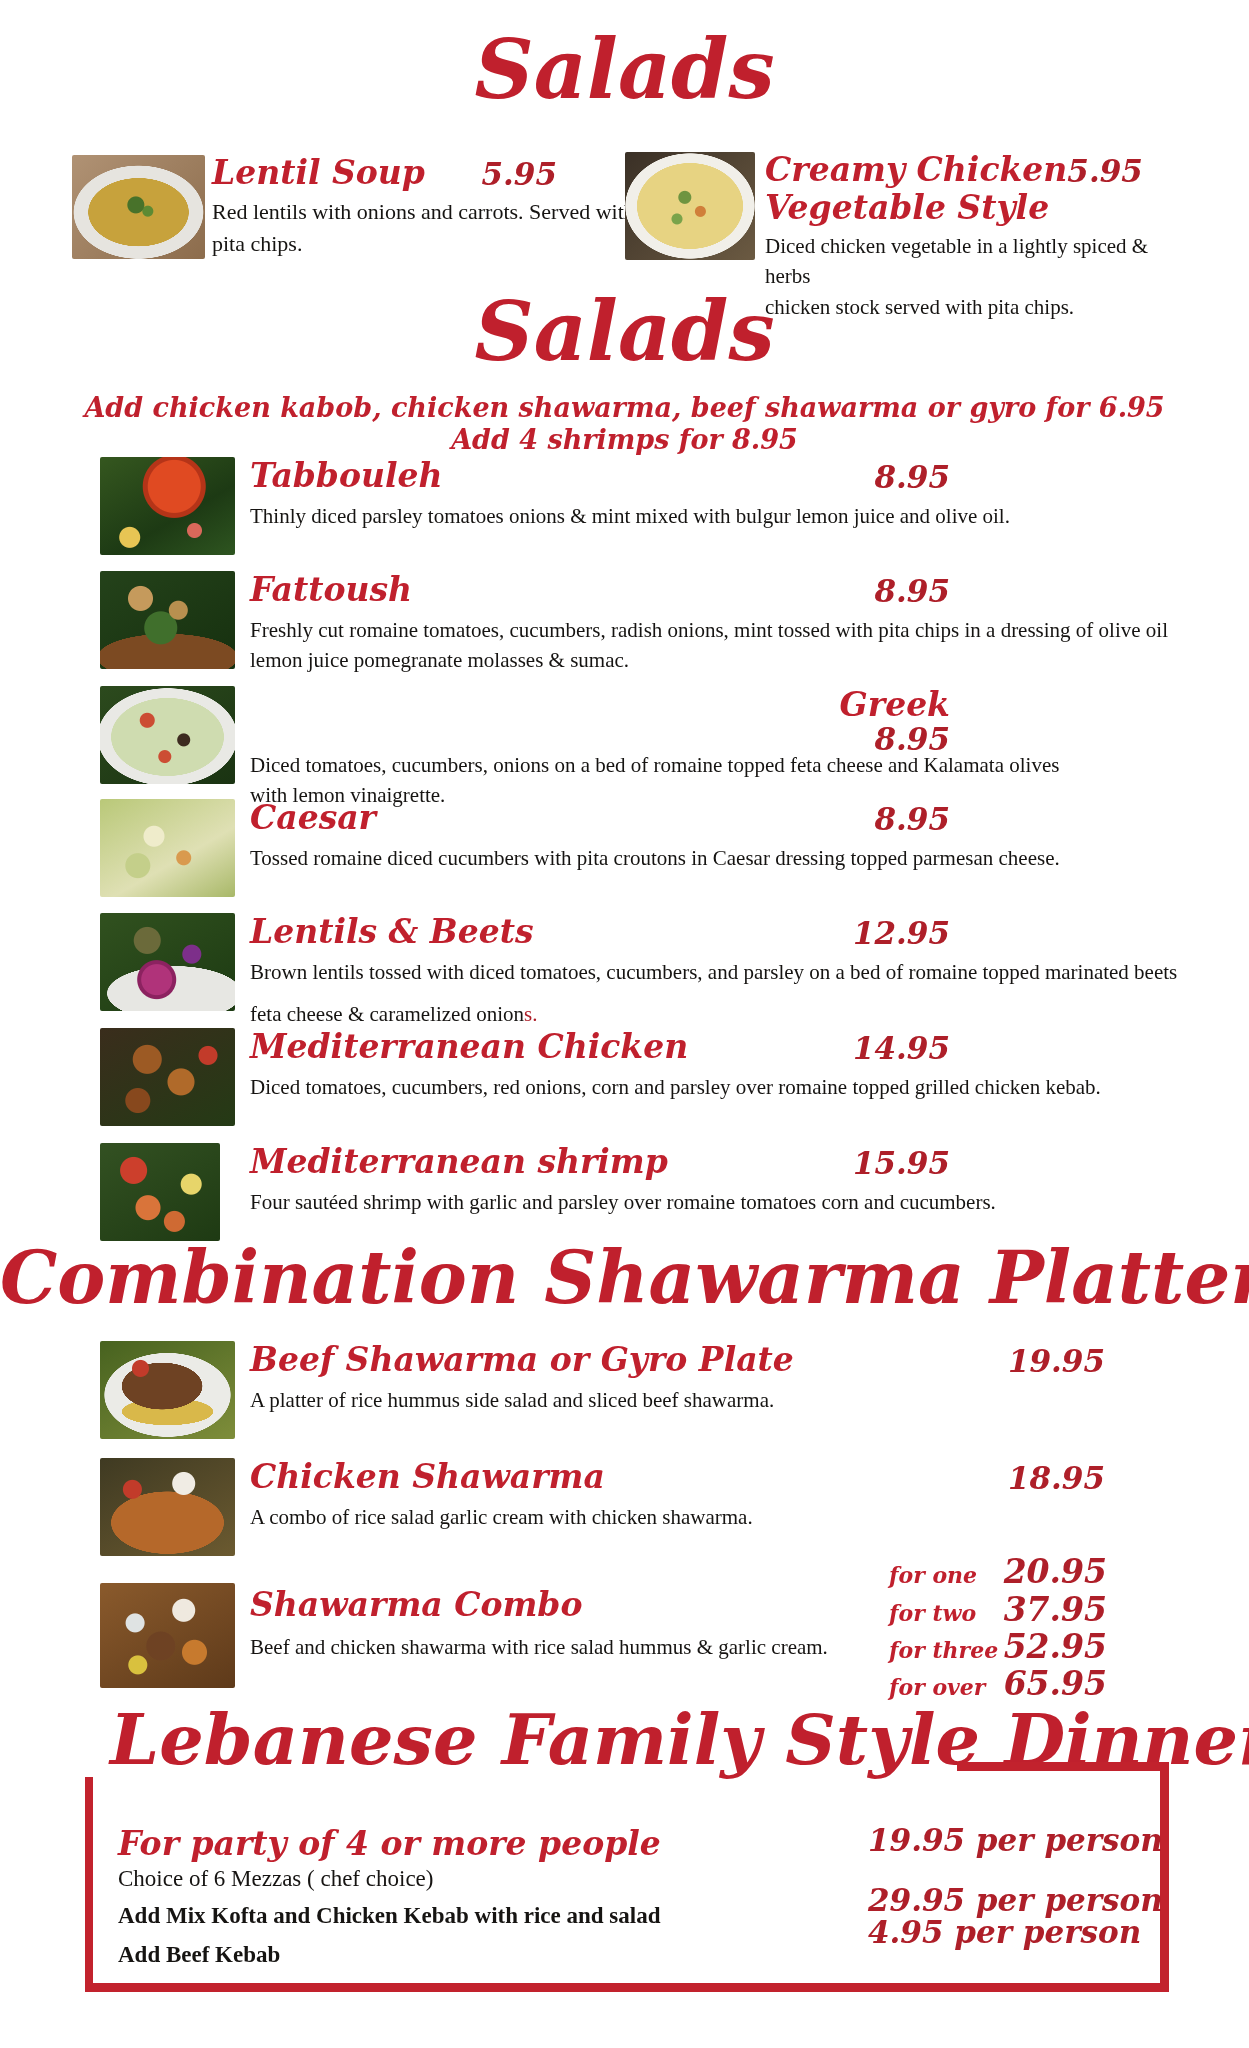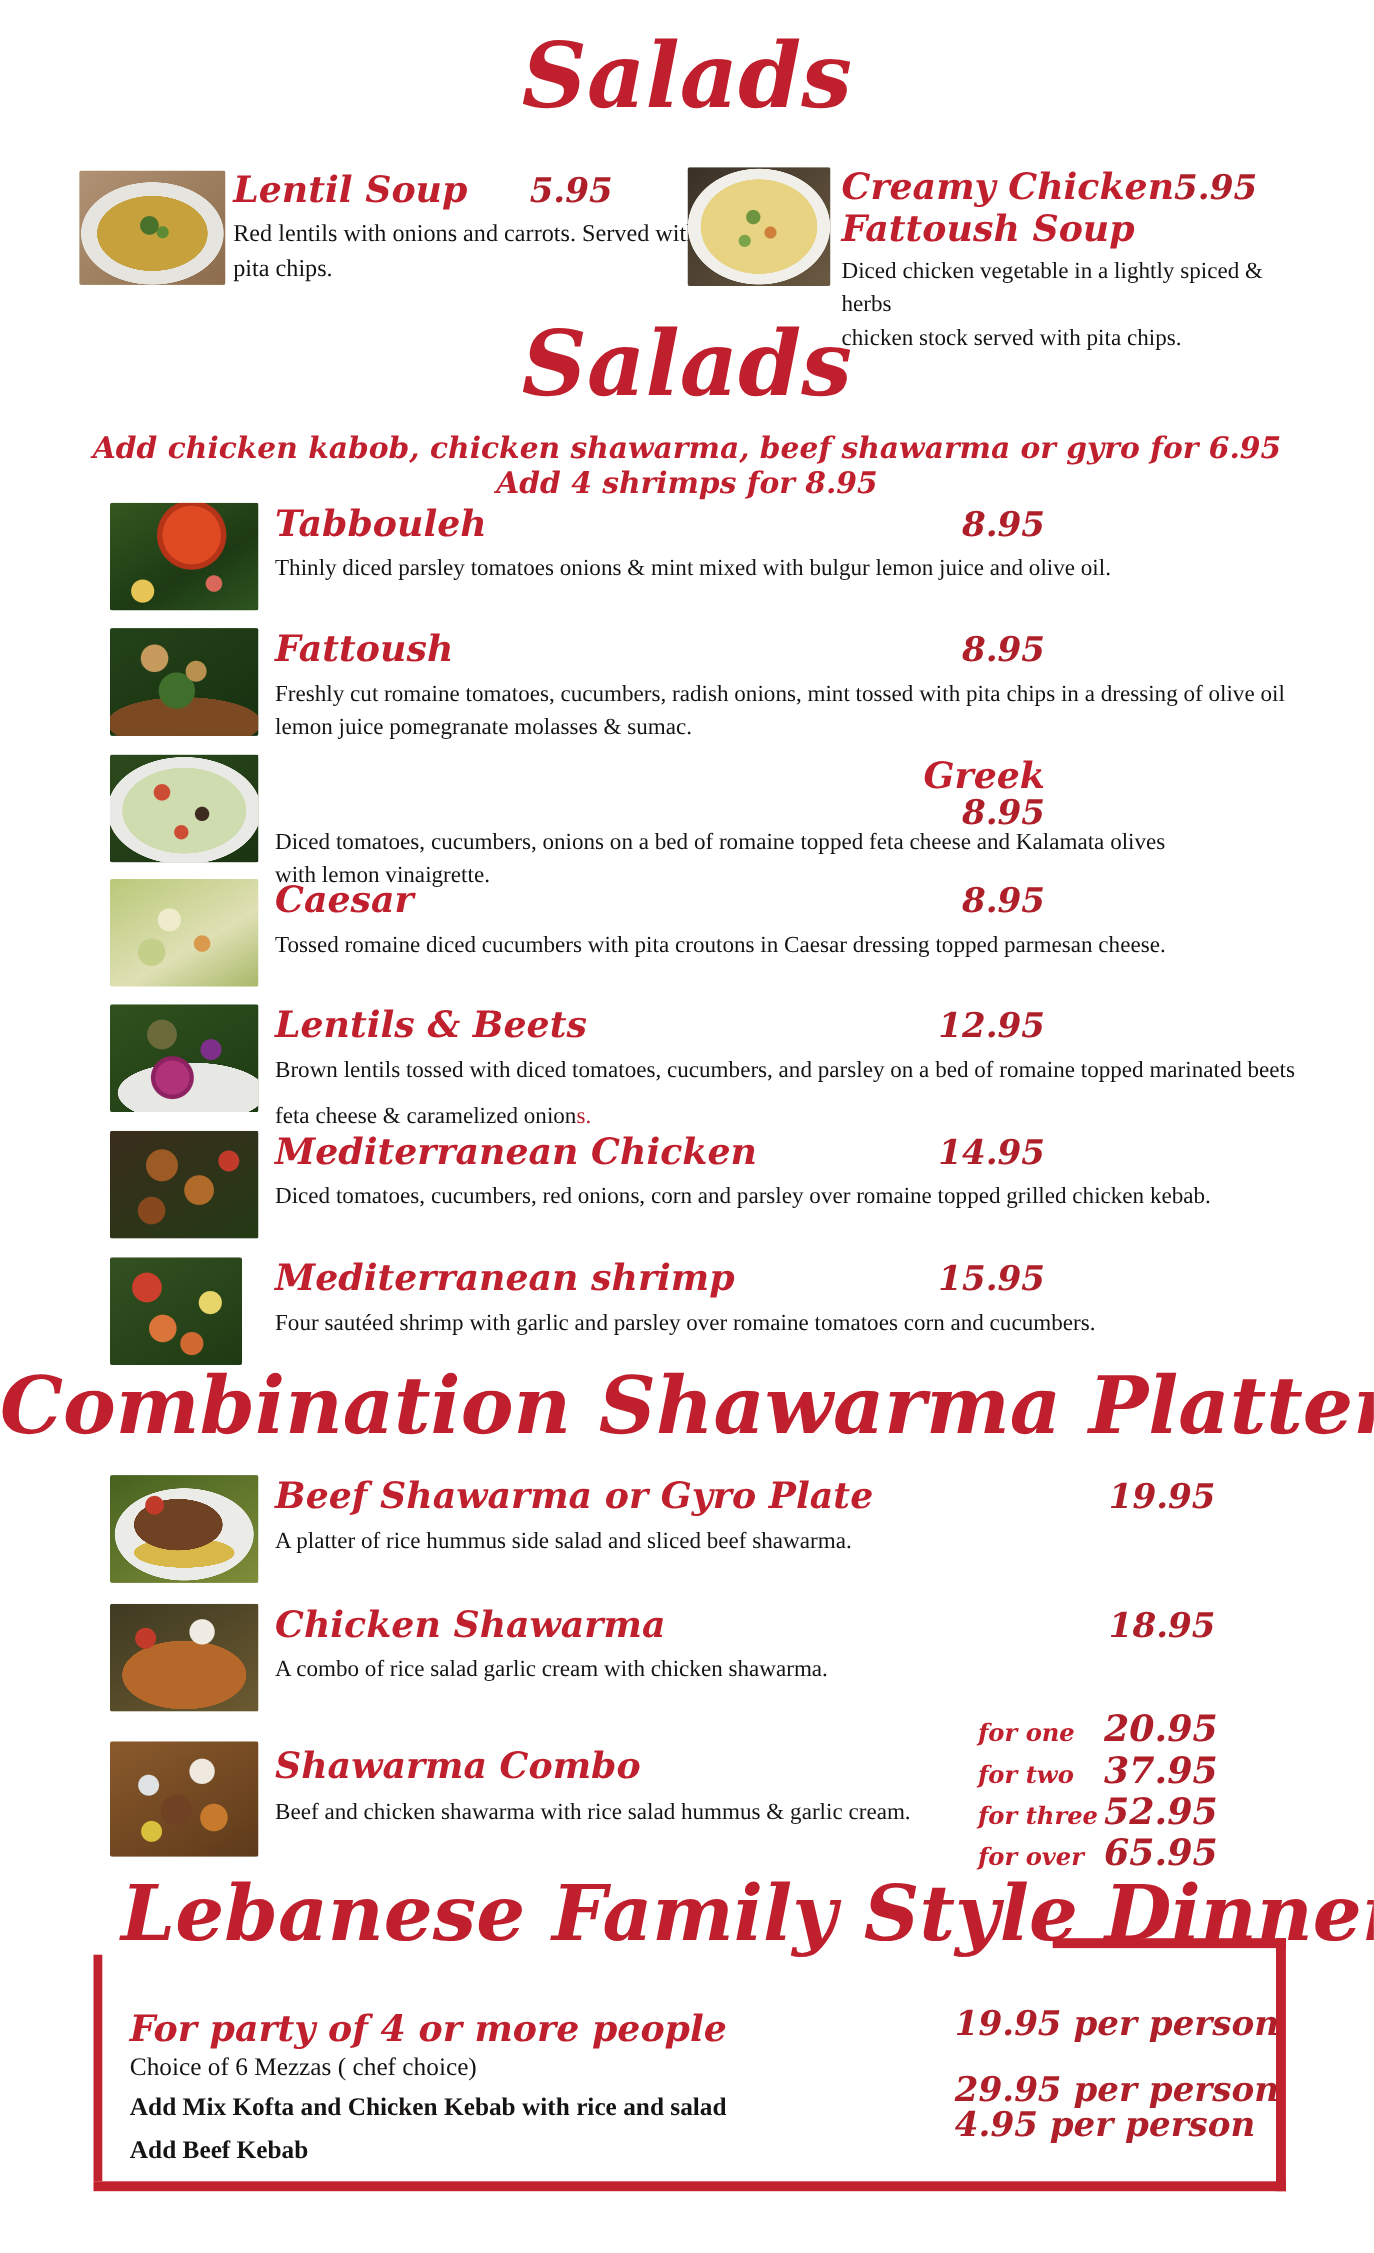--- a/index.html
+++ b/index.html
@@ -125,21 +125,21 @@
     <span class="item-price" data-name="item-price">5.95</span>
   </div>
   <div class="desc" style="left:212px;top:196px;width:510px;font-size:22px;" data-name="item-description">Red lentils with onions and carrots. Served with
 pita chips.</div>
 
   <div class="photo" style="left:625px;top:152px;width:130px;height:108px;" data-name="creamy-soup-photo"></div>
   <div class="row" style="left:765px;top:153px;width:335px;" data-name="menu-item-title-row">
     <span class="item-name" data-name="item-name">Creamy Chicken</span>
     <span class="item-price" data-name="item-price">5.95</span>
   </div>
-  <div class="item-name" style="position:absolute;left:765px;top:191px;" data-name="item-name-line2">Fattoush Soup</div>
+  <div class="item-name" style="position:absolute;left:765px;top:191px;" data-name="item-name-line2">Vegetable Style</div>
   <div class="desc" style="left:765px;top:231px;width:430px;font-size:21px;" data-name="item-description">Diced chicken vegetable in a lightly spiced &amp; herbs
 chicken stock served with pita chips.</div>
 
   <div class="heading" style="top:288px;font-size:82px;" data-name="salads-heading">Salads</div>
   <div class="note" style="top:392px;" data-name="salads-note-1">Add chicken kabob, chicken shawarma, beef shawarma or gyro for 6.95</div>
   <div class="note" style="top:424px;" data-name="salads-note-2">Add 4 shrimps for 8.95</div>
 
   <div class="photo" style="left:100px;top:457px;width:135px;height:98px;" data-name="tabbouleh-photo"></div>
   <div class="row" style="left:250px;top:459px;width:700px;" data-name="menu-item-title-row">
     <span class="item-name" data-name="item-name">Tabbouleh</span>

